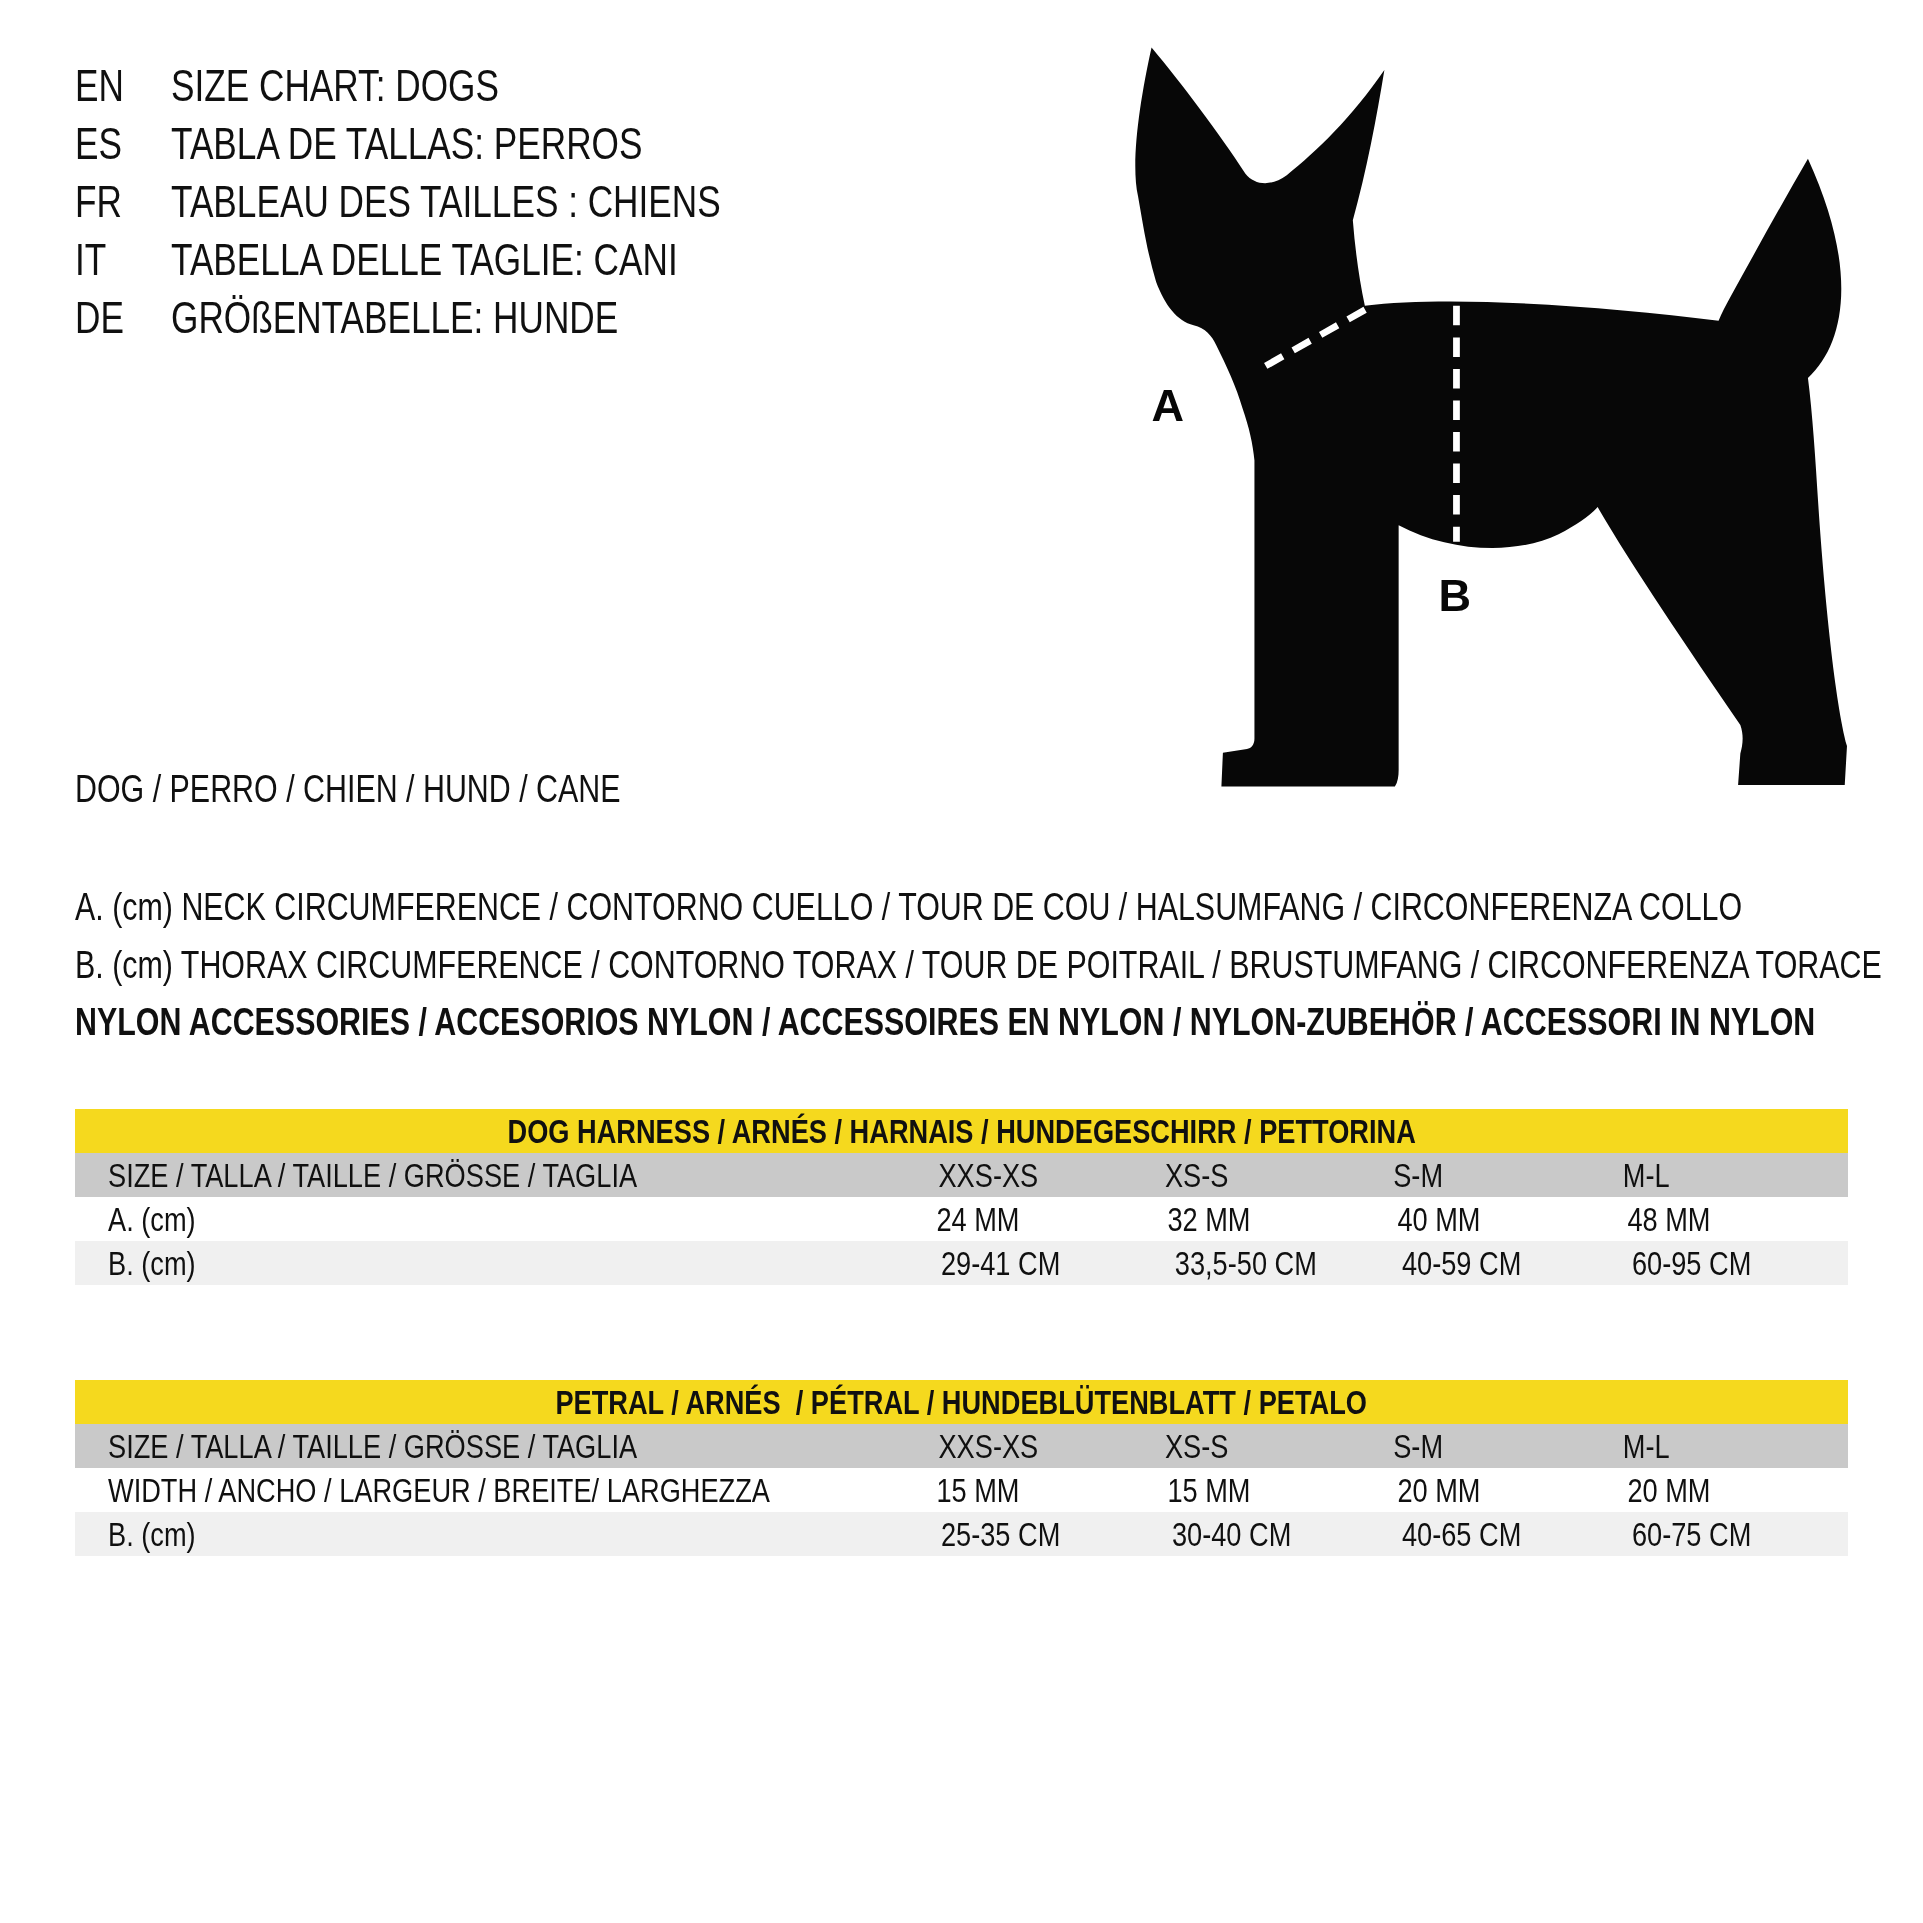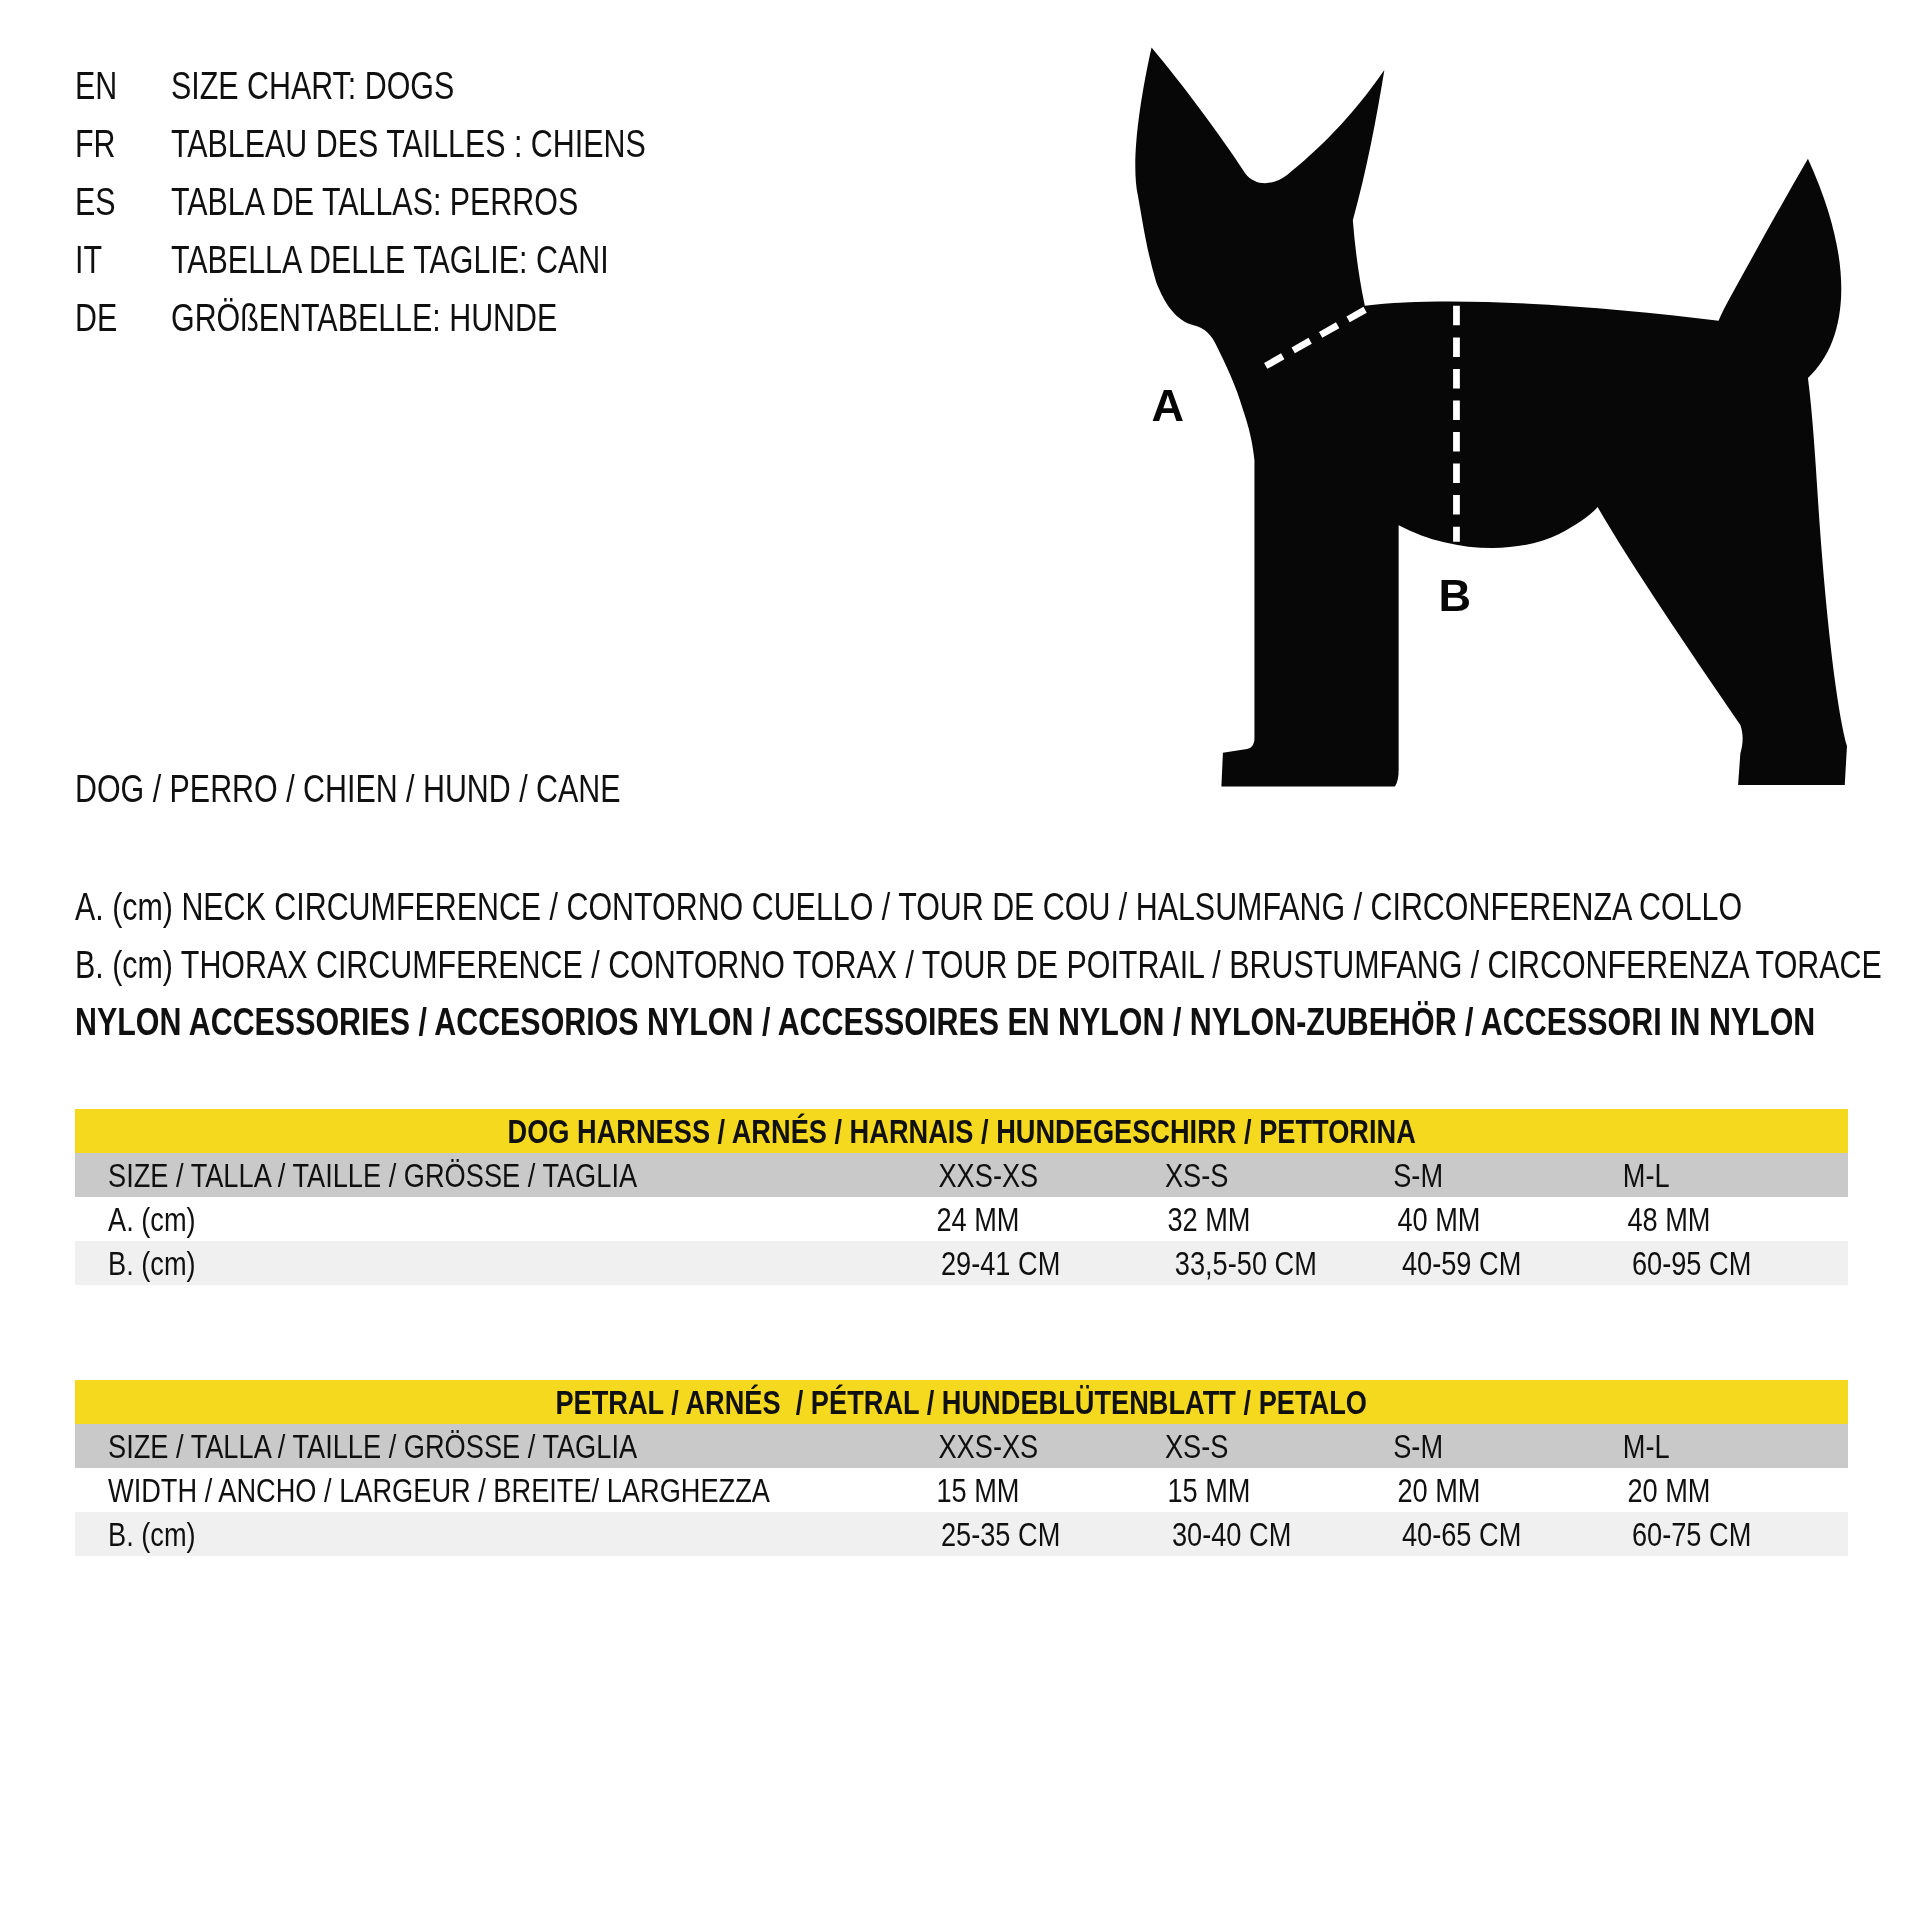--- a/index.html
+++ b/index.html
@@ -10,21 +10,21 @@
     font-family:"Liberation Sans","DejaVu Sans",sans-serif;
     font-stretch:condensed;
   }
   
   .cond{display:inline-block;transform:scaleX(.8);transform-origin:0 50%;white-space:pre;}
   .cond-c{display:inline-block;transform:scaleX(.8);transform-origin:50% 50%;white-space:pre;}
   .bold{font-weight:700;}
 
   
   .lang-block{position:absolute;left:75px;top:57px;}
-  .lang-row{display:flex;align-items:center;height:58px;font-size:38px;}
+  .lang-row{display:flex;align-items:center;height:58px;font-size:44px;}
   .lang-code{width:96px;flex:none;}
 
   
   .dog-fig{position:absolute;left:1105px;top:25.6px;width:751px;height:797px;margin:0;}
   .dog-fig svg{display:block;width:100%;height:100%;}
   .dog-fig .dog{fill:#070707;}
   .dog-fig .dash{stroke:#ffffff;stroke-width:9;stroke-dasharray:26 16;fill:none;}
   .dog-fig .mlabel{
     font-family:"Liberation Sans","DejaVu Sans",sans-serif;
     font-size:60px;font-weight:700;fill:#070707;
@@ -56,26 +56,26 @@
 <body>
 
 <div class="page">
 
   <section class="lang-block">
     <div class="lang-row">
       <span class="lang-code"><span class="cond">EN</span></span>
       <span class="cond">SIZE CHART: DOGS</span>
     </div>
     <div class="lang-row">
+      <span class="lang-code"><span class="cond">ES</span></span>
+      <span class="cond">TABLA DE TALLAS: PERROS</span>
+    </div>
+    <div class="lang-row">
       <span class="lang-code"><span class="cond">FR</span></span>
       <span class="cond">TABLEAU DES TAILLES : CHIENS</span>
-    </div>
-    <div class="lang-row">
-      <span class="lang-code"><span class="cond">ES</span></span>
-      <span class="cond">TABLA DE TALLAS: PERROS</span>
     </div>
     <div class="lang-row">
       <span class="lang-code"><span class="cond">IT</span></span>
       <span class="cond">TABELLA DELLE TAGLIE: CANI</span>
     </div>
     <div class="lang-row">
       <span class="lang-code"><span class="cond">DE</span></span>
       <span class="cond">GRÖßENTABELLE: HUNDE</span>
     </div>
   </section>

